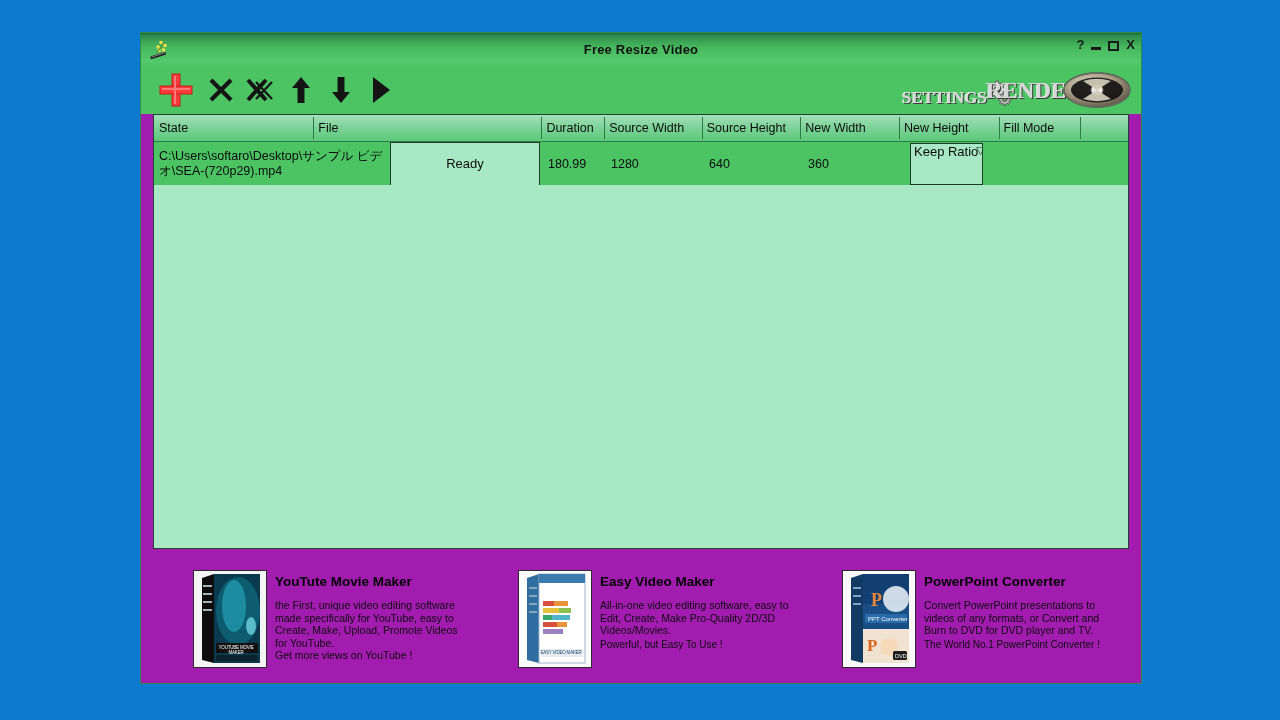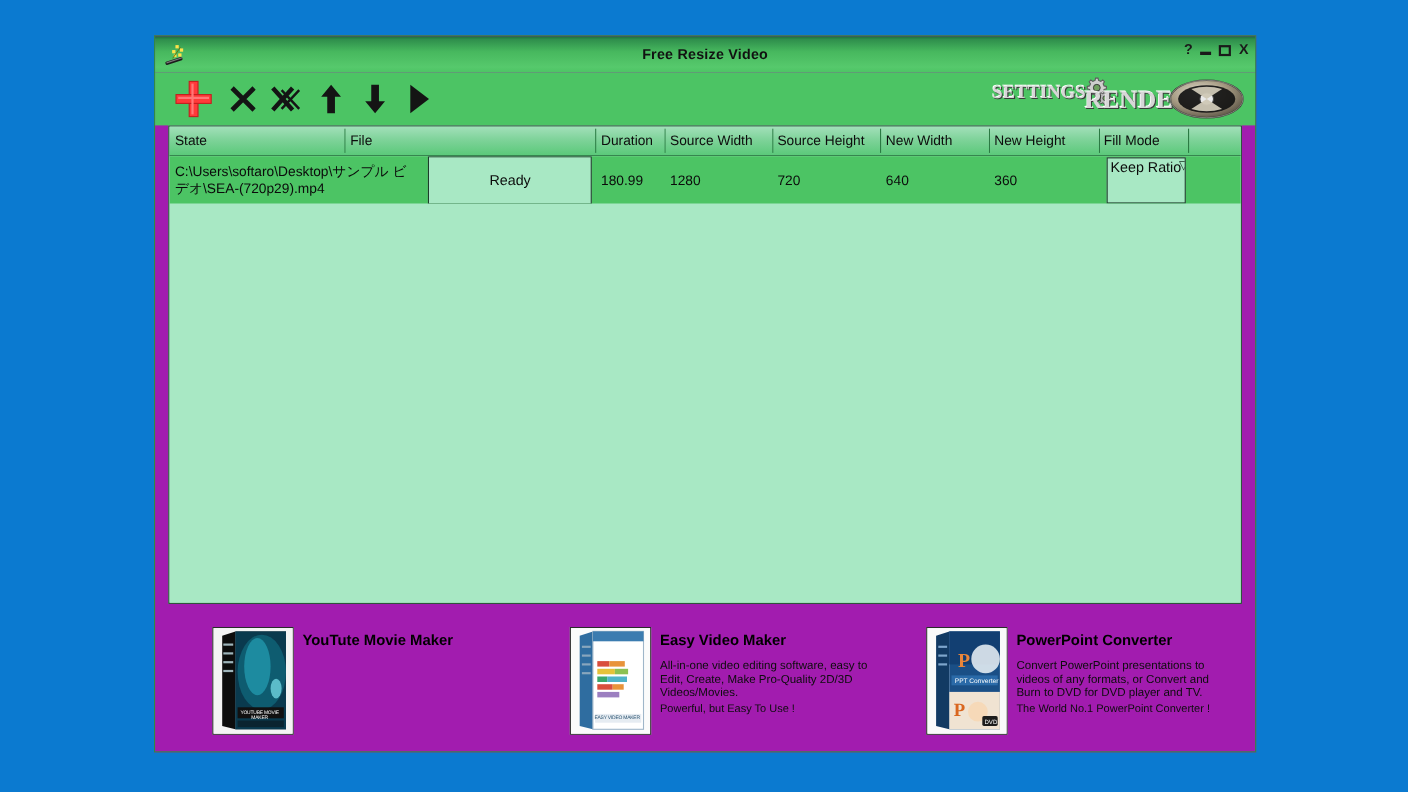--- a/index.html
+++ b/index.html
@@ -110,21 +110,21 @@
   #tb-up       { left: 142px; width: 36px; }
   #tb-down     { left: 182px; width: 36px; }
   #tb-play     { left: 222px; width: 36px; }
 
   #tb-settings {
     position: absolute;
     right: 128px;
     top: 8px;
     height: 34px;
     display: flex;
-    align-items: flex-start;
+    align-items: flex-end;
   }
   #tb-render {
     position: absolute;
     right: 10px;
     top: 6px;
     height: 38px;
     display: flex;
     align-items: center;
   }
   .logo-word {
@@ -433,21 +433,20 @@
       <div id="list-rows">
         <div class="row">
           <div class="cell cell-file c-file">C:\Users\softaro\Desktop\サンプル ビデオ\SEA-(720p29).mp4</div>
 
           <div class="cell c-state">
             <div class="state-box">Ready</div>
           </div>
 
           <div class="cell c-dur">180.99</div>
           <div class="cell c-sw">1280</div>
-          <div class="cell c-sh">720</div>
           <div class="cell c-nw">640</div>
           <div class="cell c-nh">360</div>
 
           <div class="cell c-fill">
             <div class="fill-box">
               <span>Keep Ratio</span>
               <span class="fill-arrow">▽</span>
             </div>
           </div>
 
@@ -474,20 +473,25 @@
               <rect x="9" y="14" width="9" height="2"></rect>
               <rect x="9" y="22" width="9" height="2"></rect>
               <rect x="9" y="30" width="9" height="2"></rect>
               <rect x="9" y="38" width="9" height="2"></rect>
             </g>
           </svg>
           <div class="bs-label">YOUTUBE MOVIE MAKER</div>
         </div>
         <div class="ad-text">
           <div class="ad-title">YouTute Movie Maker</div>
+          <div class="ad-body">the First, unique video editing software
+made specifically for YouTube, easy to
+Create, Make, Upload, Promote Videos
+for YouTube.
+Get more views on YouTube !</div>
           <div class="ad-tag"></div>
         </div>
       </div>
 
       <div class="ad" id="ad-1">
         <div class="ad-thumb">
           <svg class="bs" style="left:0;top:0;" width="74" height="98" viewBox="0 0 74 98">
             <rect x="0" y="0" width="74" height="98" fill="#fbfbfb"></rect>
             <polygon points="8,7 20,3 20,92 8,89" fill="#2f6da0"></polygon>
             <rect x="20" y="3" width="46" height="89" fill="#ffffff" stroke="#9fb6c9" stroke-width="1"></rect>

